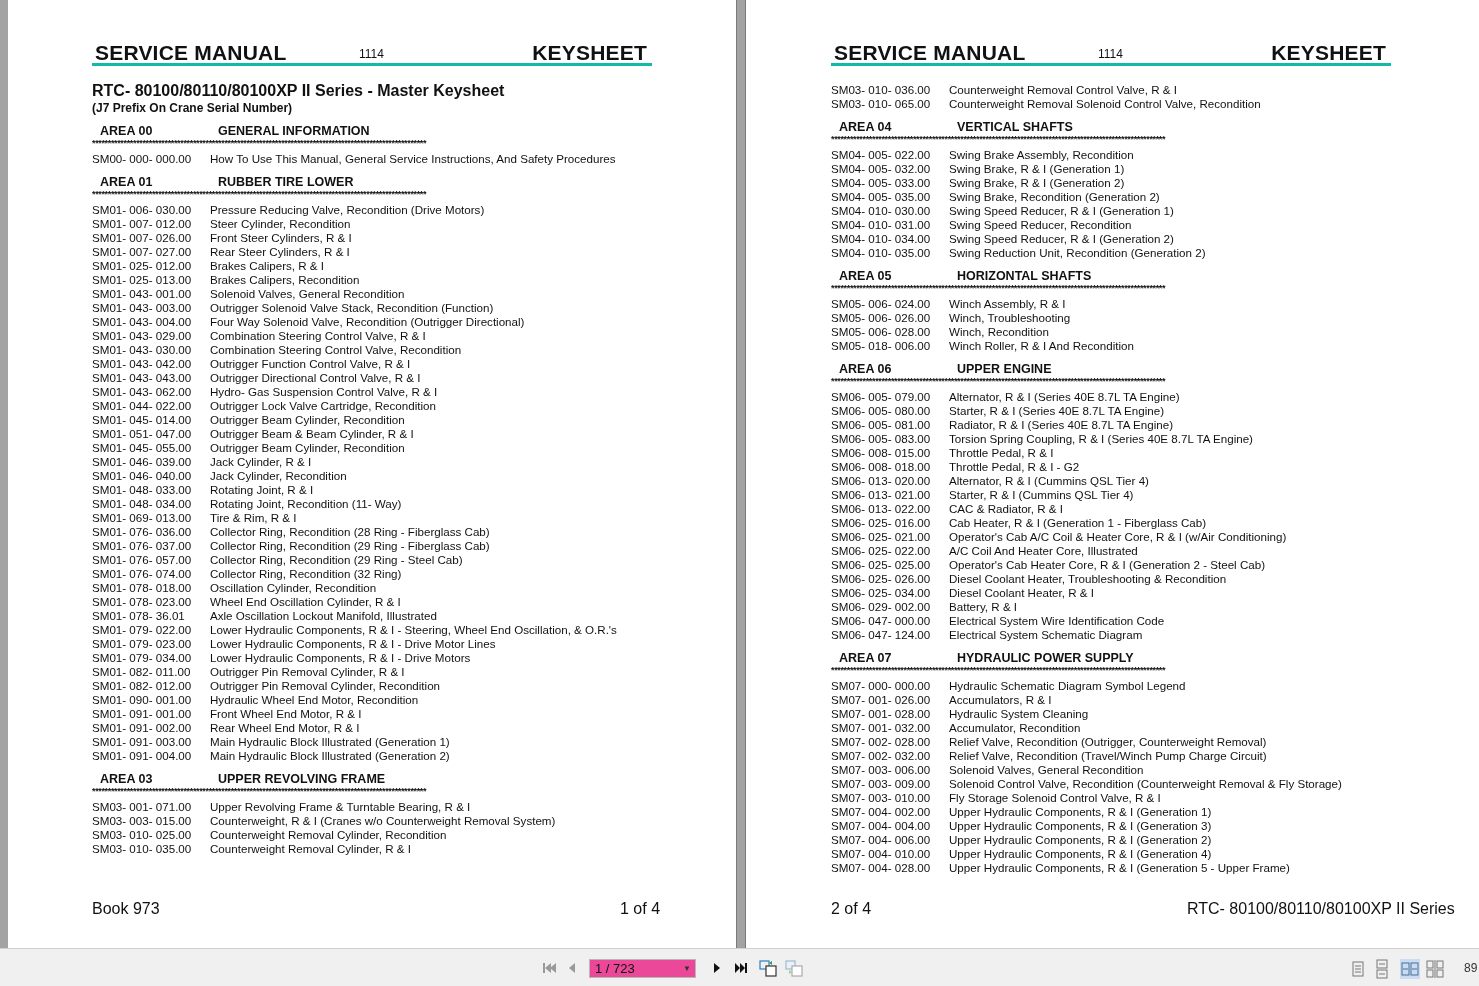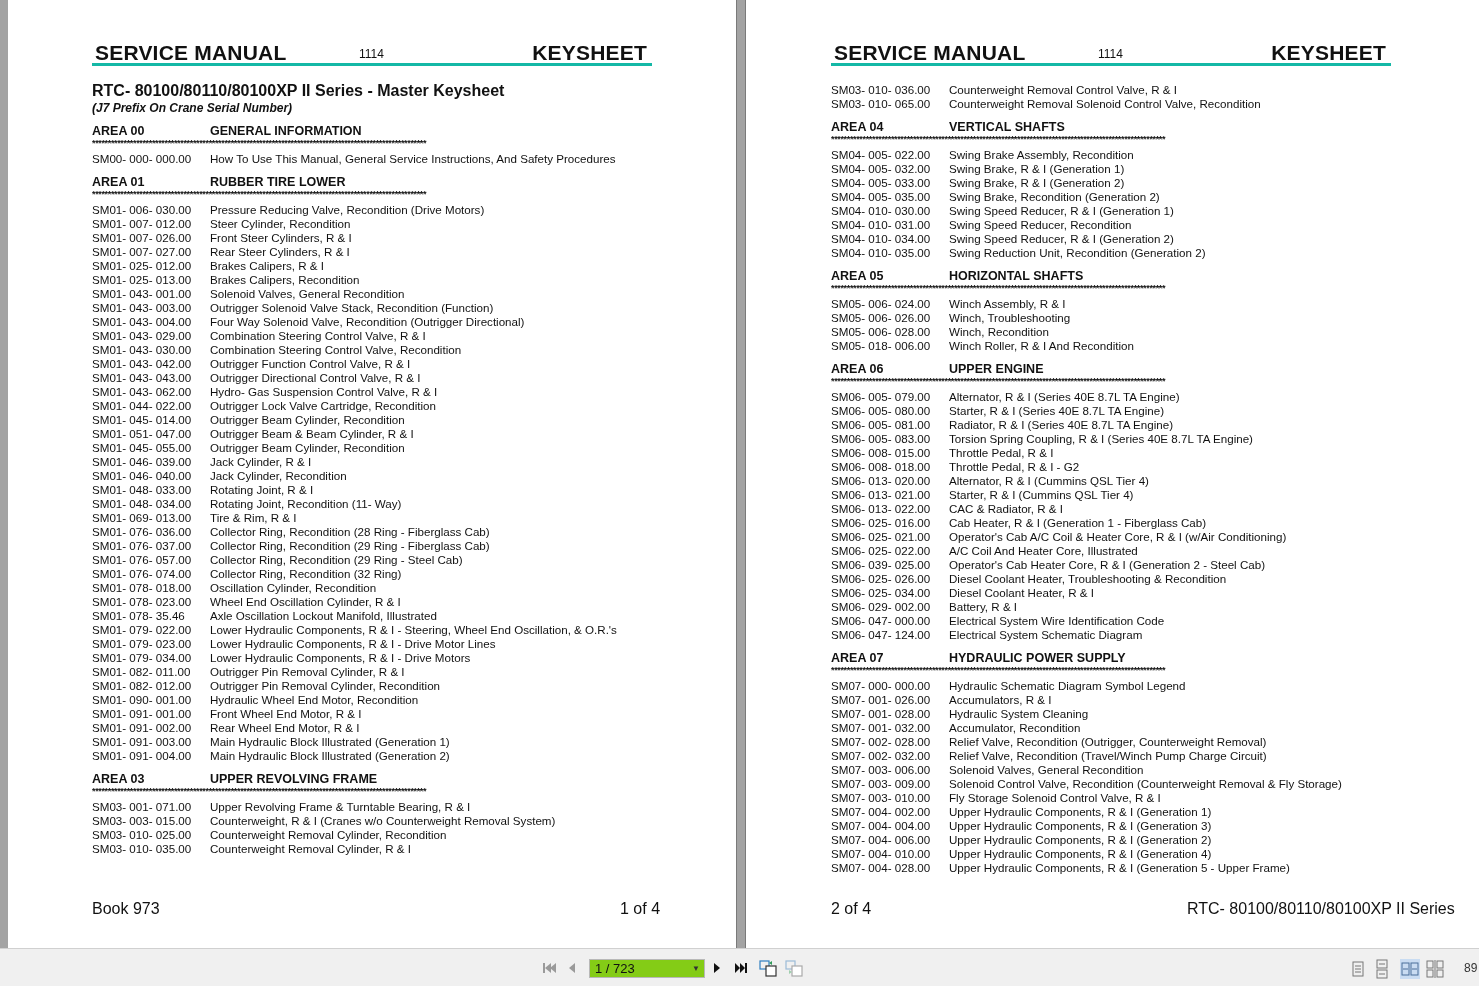--- a/index.html
+++ b/index.html
@@ -10,31 +10,31 @@
   .page.left { left: 8px; width: 729px; border-right: 1px solid #7a7a7a; }
   .page.right { left: 745px; width: 734px; border-left: 1px solid #7a7a7a; }
   .content { position: absolute; width: 560px; }
   .page.left .content { left: 84px; top: 40px; }
   .page.right .content { left: 85px; top: 40px; }
   .hdr { position: relative; height: 26px; border-bottom: 3px solid #14b8a6; width: 560px; }
   .hdr .t1 { position: absolute; left: 3px; top: 1px; font-size: 21px; font-weight: bold; letter-spacing: 0.2px; }
   .hdr .num { position: absolute; left: 267px; top: 7px; font-size: 12px; }
   .hdr .t2 { position: absolute; right: 5px; top: 1px; font-size: 21px; font-weight: bold; letter-spacing: 0.2px; }
   .title { font-weight: bold; font-size: 16px; margin-top: 16px; margin-left: 0px; }
-  .subtitle { font-weight: bold; font-size: 12px; margin-top: 1px; font-style: italic; }
+  .subtitle { font-weight: bold; font-size: 12px; margin-top: 1px; }
   .area { display: flex; font-weight: bold; font-size: 12.5px; margin-top: 9px; height: 14px; line-height: 14px; }
-  .area .a1 { width: 118px; }
+  .area .a1 { width: 118px; margin-left: 8px; }
   .stars { font-size: 9px; font-weight: bold; letter-spacing: -0.35px; white-space: nowrap; overflow: hidden; width: 556px; height: 9px; line-height: 9px; margin-top: 1px; }
   .items { margin-top: 4px; }
   .row { display: flex; font-size: 11.6px; height: 14px; line-height: 14px; white-space: nowrap; }
   .row .code { width: 118px; flex: none; }
   .footer { position: absolute; top: 900px; font-size: 16px; }
   .toolbar { position: absolute; left: 0; top: 948px; width: 1479px; height: 38px; background: #f0f0f0; border-top: 1px solid #d0d0d0; }
   .tb { position: absolute; top: 10px; height: 18px; display: flex; align-items: center; justify-content: center; }
-  .page-select { position: absolute; left: 589px; top: 10px; width: 116px; height: 19px; border: 1px solid #b8b8b8; background: #84cc16; font-size: 13px; padding-left: 5px; line-height: 17px; }
+  .page-select { position: absolute; left: 589px; top: 10px; width: 107px; height: 19px; border: 1px solid #b8b8b8; background: #ec4899; font-size: 13px; padding-left: 5px; line-height: 17px; }
   .page-select .caret { position: absolute; right: 4px; top: 0px; font-size: 8px; color: #333; }
   .zoomval { position: absolute; left: 1464px; top: 12px; font-size: 12px; color: #333; }
   .viewbtn { position: absolute; top: 10px; width: 20px; height: 20px; }
   .viewbtn.active { background: #c9dcf2; }
 </style>
 </head>
 <body>
 
 <div class="viewer">
 
@@ -175,21 +175,21 @@
             </div>
             <div class="row">
               <span class="code">SM01- 078- 018.00</span>
               <span>Oscillation Cylinder, Recondition</span>
             </div>
             <div class="row">
               <span class="code">SM01- 078- 023.00</span>
               <span>Wheel End Oscillation Cylinder, R &amp; I</span>
             </div>
             <div class="row">
-              <span class="code">SM01- 078- 35.46</span>
+              <span class="code">SM01- 078- 36.01</span>
               <span>Axle Oscillation Lockout Manifold, Illustrated</span>
             </div>
             <div class="row">
               <span class="code">SM01- 079- 022.00</span>
               <span>Lower Hydraulic Components, R &amp; I -  Steering, Wheel End Oscillation, &amp; O.R.'s</span>
             </div>
             <div class="row">
               <span class="code">SM01- 079- 023.00</span>
               <span>Lower Hydraulic Components, R &amp; I -  Drive Motor Lines</span>
             </div>
@@ -383,21 +383,21 @@
             </div>
             <div class="row">
               <span class="code">SM06- 025- 021.00</span>
               <span>Operator's Cab A/C Coil &amp; Heater Core, R &amp; I (w/Air Conditioning)</span>
             </div>
             <div class="row">
               <span class="code">SM06- 025- 022.00</span>
               <span>A/C Coil And Heater Core, Illustrated</span>
             </div>
             <div class="row">
-              <span class="code">SM06- 039- 025.00</span>
+              <span class="code">SM06- 025- 025.00</span>
               <span>Operator's Cab Heater Core, R &amp; I (Generation 2 -   Steel Cab)</span>
             </div>
             <div class="row">
               <span class="code">SM06- 025- 026.00</span>
               <span>Diesel Coolant Heater, Troubleshooting &amp; Recondition</span>
             </div>
             <div class="row">
               <span class="code">SM06- 025- 034.00</span>
               <span>Diesel Coolant Heater, R &amp; I</span>
             </div>

